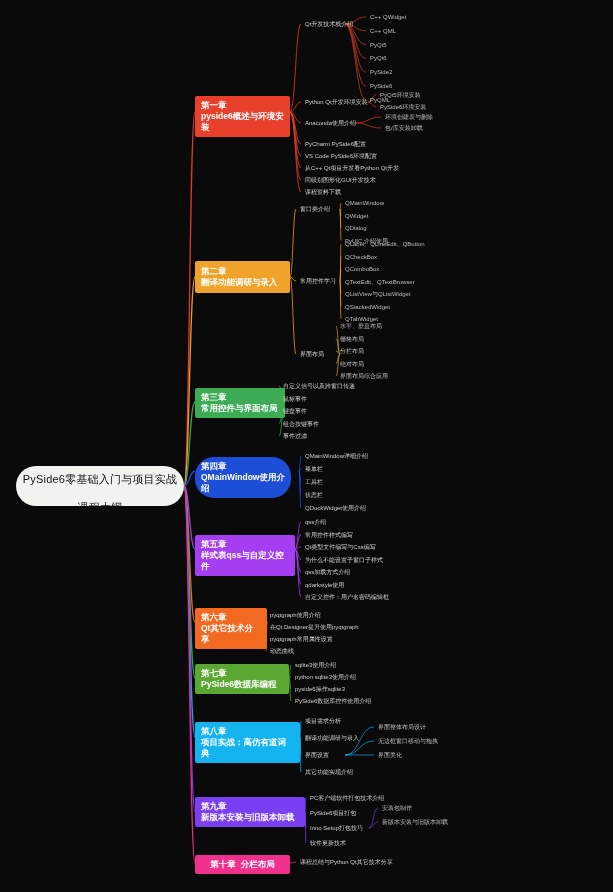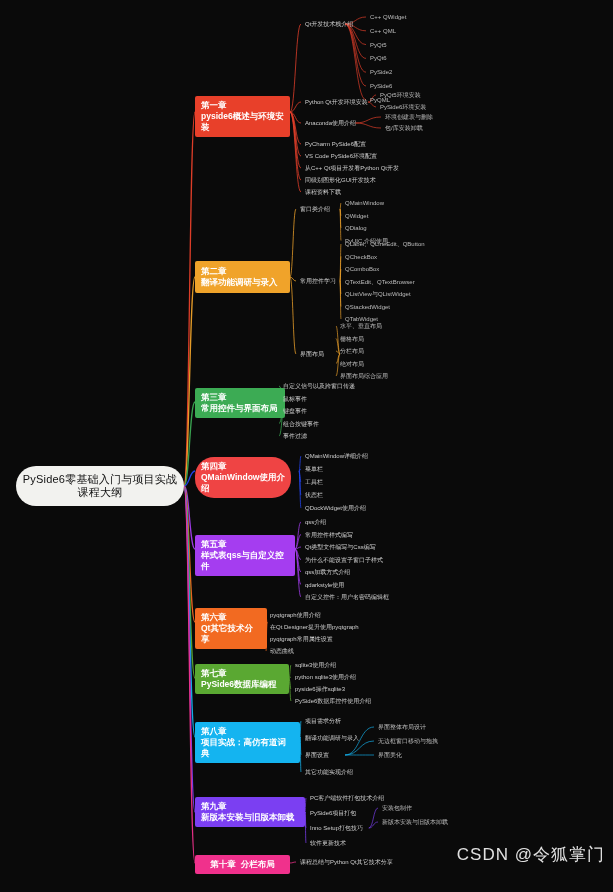--- a/index.html
+++ b/index.html
@@ -7,21 +7,21 @@
        font-family:"Liberation Sans","DejaVu Sans",sans-serif;color:#e8e8e8;}
   #canvas{position:absolute;inset:0;width:613px;height:892px;}
   svg.links{position:absolute;left:0;top:0;width:613px;height:892px;pointer-events:none;}
   .node{position:absolute;box-sizing:border-box;}
   .root{
     left:16px;top:466px;width:168px;height:40px;background:#f2f2ef;color:#111;
     border-radius:20px;display:flex;flex-direction:column;align-items:center;
     justify-content:center;font-size:11px;line-height:13px;letter-spacing:.2px;
     text-align:center;
   }
-  .root span{display:block;white-space:nowrap;}
+  .root span{display:block;white-space:nowrap;margin-top:15px;}
   .chapter{
     color:#fff;font-size:8.5px;line-height:11px;padding:4px 6px;border-radius:2px;
     display:flex;flex-direction:column;justify-content:center;font-weight:bold;
   }
   .chapter.single{flex-direction:row;align-items:center;gap:5px;}
   .leaf{font-size:6px;line-height:8px;color:#cfcfcf;white-space:nowrap;}
   .leaf.sub{color:#bdbdbd;}
   .watermark{
     position:absolute;right:8px;bottom:26px;font-size:17px;color:#f3f3f3;
     opacity:.92;letter-spacing:1px;white-space:nowrap;
@@ -173,21 +173,21 @@
       <div class="node leaf sub" style="left: 340px; top: 372px;"><span>界面布局综合应用</span></div>
       <div class="node chapter" style="left: 195px; top: 388px; width: 90px; min-height: 28px; background: rgb(60, 171, 84);">
         <span>第三章</span>
         <span>常用控件与界面布局</span>
       </div>
       <div class="node leaf" style="left: 283px; top: 382px;"><span>自定义信号以及跨窗口传递</span></div>
       <div class="node leaf" style="left: 283px; top: 394.5px;"><span>鼠标事件</span></div>
       <div class="node leaf" style="left: 283px; top: 407px;"><span>键盘事件</span></div>
       <div class="node leaf" style="left: 283px; top: 419.5px;"><span>组合按键事件</span></div>
       <div class="node leaf" style="left: 283px; top: 432px;"><span>事件过滤</span></div>
-      <div class="node chapter" style="left: 195px; top: 457px; width: 96px; min-height: 28px; background: #ef4444; border-radius: 19px;">
+      <div class="node chapter" style="left: 195px; top: 457px; width: 96px; min-height: 28px; background: #1d4ed8; border-radius: 19px;">
         <span>第四章</span>
         <span>QMainWindow使用介绍</span>
       </div>
       <div class="node leaf" style="left: 305px; top: 452px;"><span>QMainWindow详细介绍</span></div>
       <div class="node leaf" style="left: 305px; top: 465px;"><span>菜单栏</span></div>
       <div class="node leaf" style="left: 305px; top: 478px;"><span>工具栏</span></div>
       <div class="node leaf" style="left: 305px; top: 491px;"><span>状态栏</span></div>
       <div class="node leaf" style="left: 305px; top: 504px;"><span>QDockWidget使用介绍</span></div>
       <div class="node chapter" style="left: 195px; top: 535px; width: 100px; min-height: 28px; background: rgb(165, 61, 240);">
         <span>第五章</span>
@@ -242,14 +242,13 @@
         <span>分栏布局</span>
       </div>
       <div class="node leaf" style="left: 300px; top: 858px;"><span>课程总结与Python Qt其它技术分享</span></div>
     </div>
 
   <div class="node root">
     <span>PySide6零基础入门与项目实战</span>
     <span>课程大纲</span>
   </div>
 
-  <div class="watermark">CSDN @令狐掌门</div>
 </div>
 
 </body></html>

